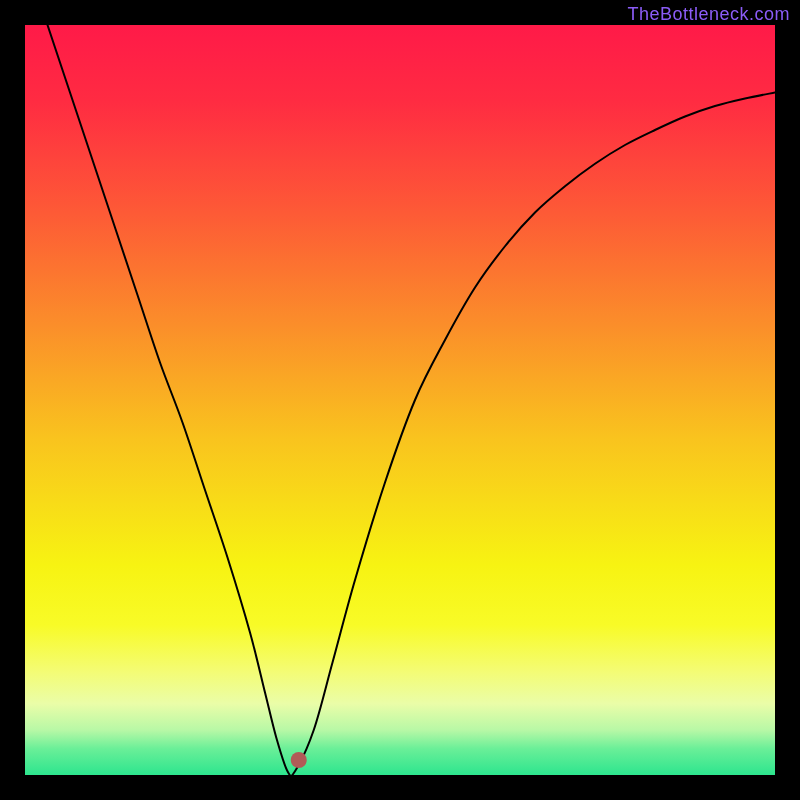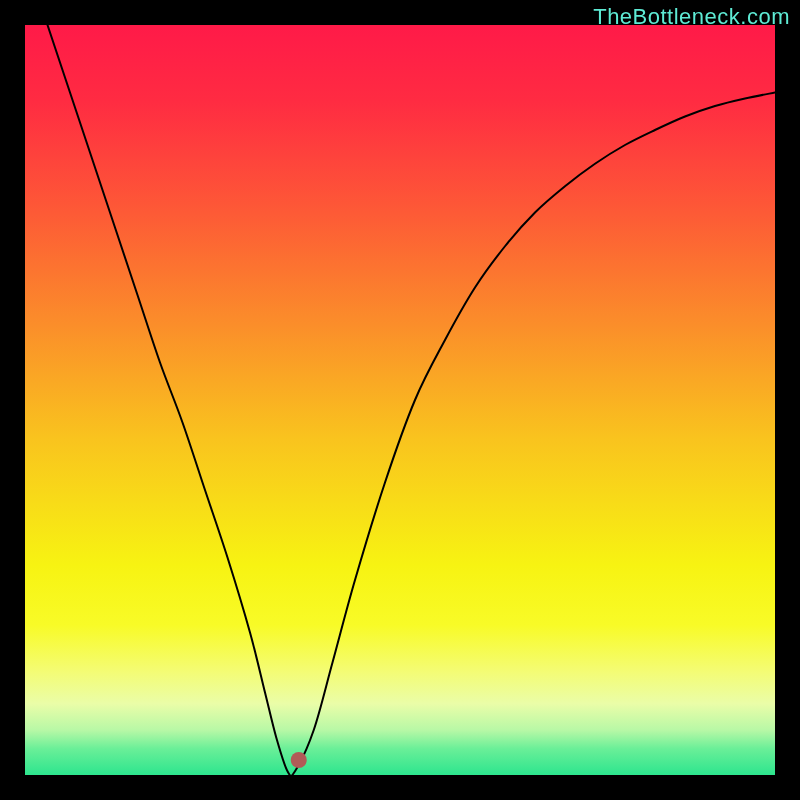--- a/index.html
+++ b/index.html
@@ -13,22 +13,22 @@
 .frame {
   position: relative;
   width: 800px;
   height: 800px;
   background: #000;
 }
 .watermark {
   position: absolute;
   top: 4px;
   right: 10px;
-  font-size: 22px;
-  color: #5eead4;
+  font-size: 18px;
+  color: #8b5cf6;
   font-weight: 500;
   letter-spacing: 0.5px;
   z-index: 3;
 }
 .plot {
   position: absolute;
   left: 25px;
   top: 25px;
   width: 750px;
   height: 750px;

